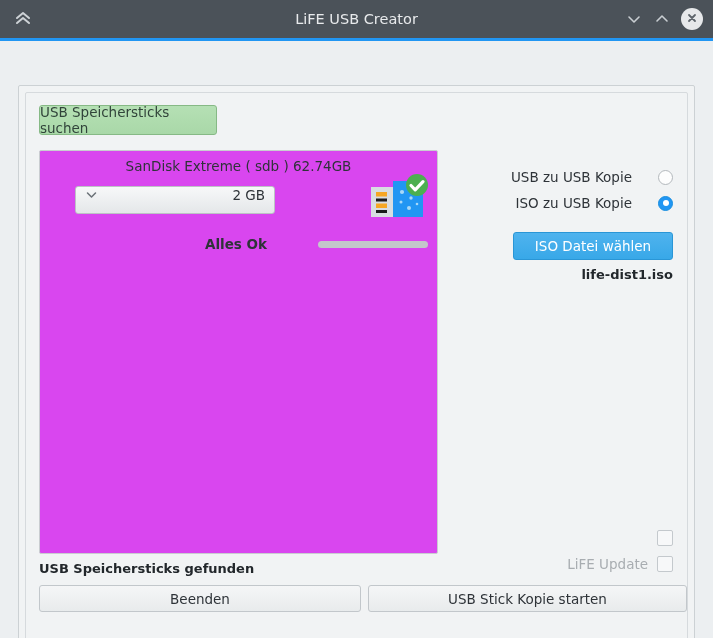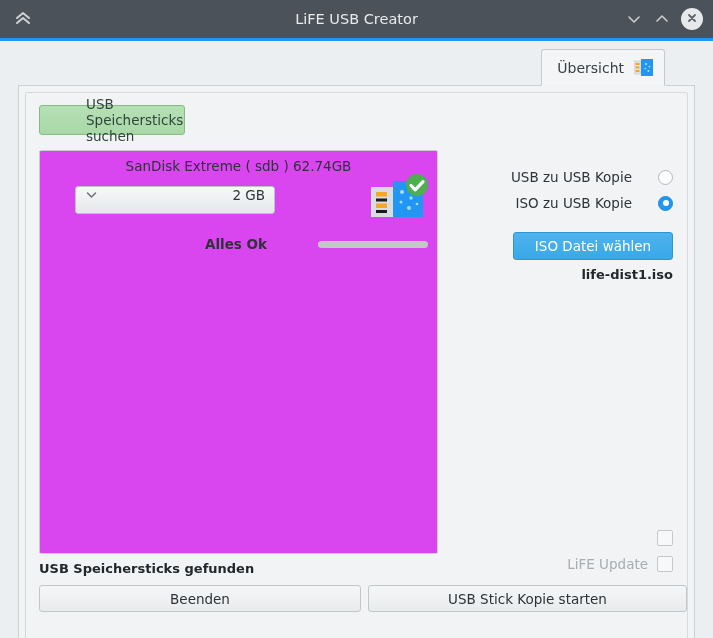--- a/index.html
+++ b/index.html
@@ -114,27 +114,27 @@
     width: 663px; height: 548px;
     background: #f1f3f4;
     border: 1px solid #d6dadd;
     border-radius: 2px;
   }
 
   
   .scan-button {
     position: absolute;
     left: 13px; top: 12px;
-    width: 146px; height: 30px;
+    width: 178px; height: 30px;
     background: linear-gradient(#b5e0b4, #a9d8a8);
     border: 1px solid #86b985;
     border-radius: 3px;
     color: #31443a;
     font-size: 13.5px;
-    display: flex; align-items: center; justify-content: center; padding-left: 46px;
+    display: flex; align-items: center; justify-content: center;
   }
 
   .device-panel {
     position: absolute;
     left: 13px; top: 57px;
     width: 399px; height: 404px;
     background: #d946ef;
     border: 1px solid #c9cdd0;
     border-radius: 2px;
   }
@@ -323,39 +323,20 @@
           <svg width="14" height="14" viewBox="0 0 14 14">
             <path d="M4 4 L10 10 M10 4 L4 10" fill="none" stroke="#5d646b" stroke-width="1.8" stroke-linecap="round"></path>
           </svg>
         </span>
       </div>
     </div>
   </div>
 
   <div class="body-area">
 
-    <div class="tabstrip">
-      <div class="tabstrip-line"></div>
-      <div class="tab">
-        <span class="tab-label">Übersicht</span>
-        <span class="usb-mini">
-          <svg width="19" height="17" viewBox="0 0 19 17">
-            <rect x="0" y="2" width="7" height="13" fill="#dfe3e6" stroke="#c3c8cc" stroke-width="0.6"></rect>
-            <rect x="1.5" y="4" width="4" height="2" fill="#f5a623"></rect>
-            <rect x="1.5" y="7.5" width="4" height="2" fill="#f5a623"></rect>
-            <rect x="1.5" y="11" width="4" height="2" fill="#f5a623"></rect>
-            <rect x="7" y="0" width="12" height="17" fill="#2196f3"></rect>
-            <circle cx="12" cy="5" r="1.1" fill="#bfe2fb"></circle>
-            <circle cx="15.4" cy="7.6" r="0.9" fill="#bfe2fb"></circle>
-            <circle cx="11.2" cy="9.6" r="0.8" fill="#bfe2fb"></circle>
-            <circle cx="14.4" cy="12" r="1" fill="#bfe2fb"></circle>
-          </svg>
-        </span>
-      </div>
-    </div>
 
     <div class="outer-frame">
       <div class="inner-frame">
 
         <div class="scan-button">USB Speichersticks suchen</div>
 
         <div class="device-panel">
           <div class="device-title">SanDisk Extreme ( sdb ) 62.74GB</div>
 
           <div class="size-select">

